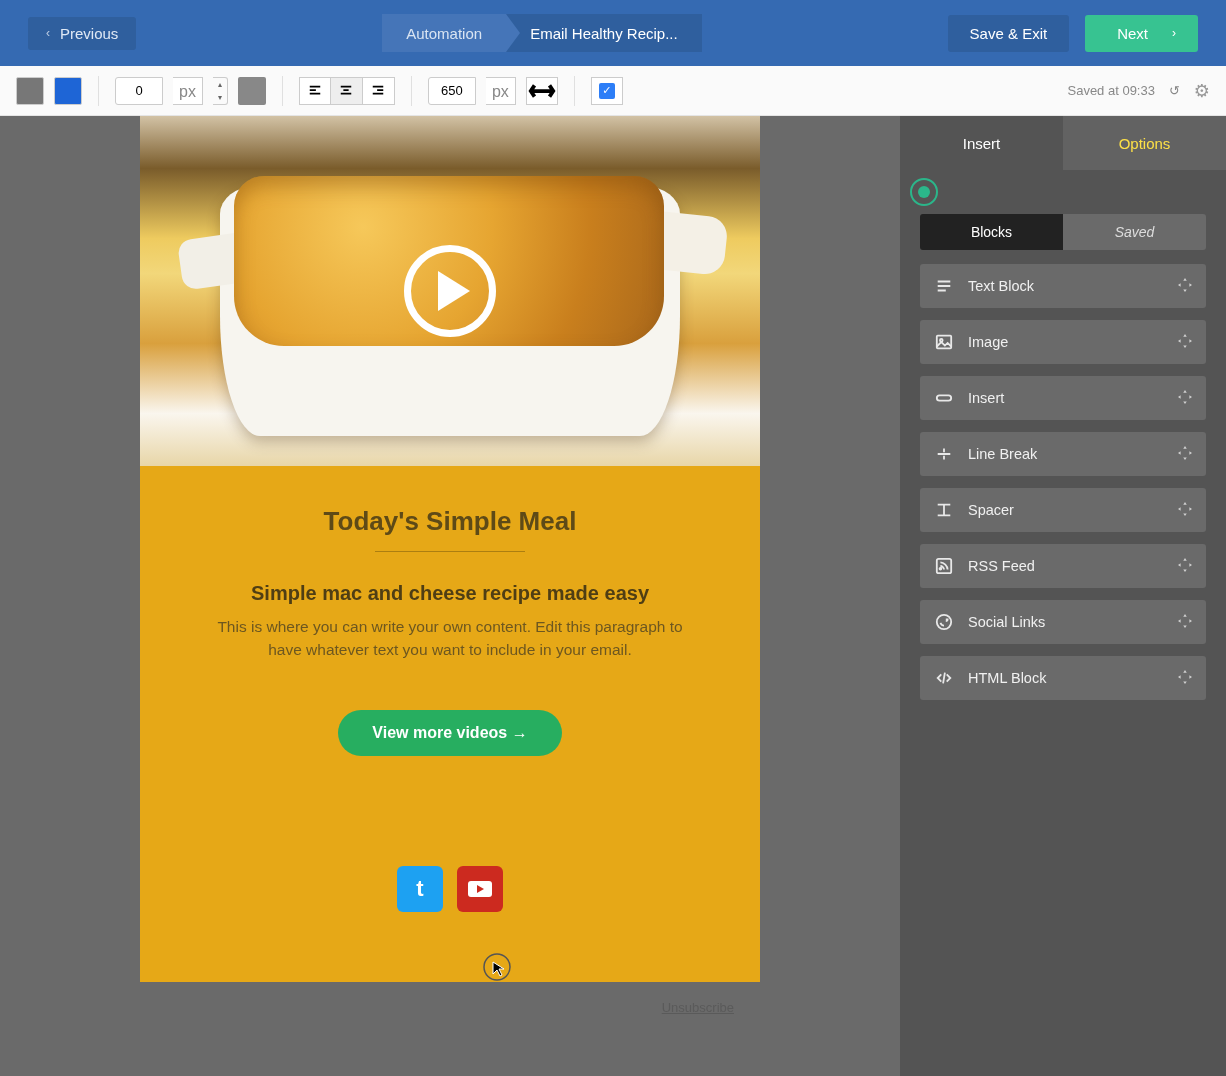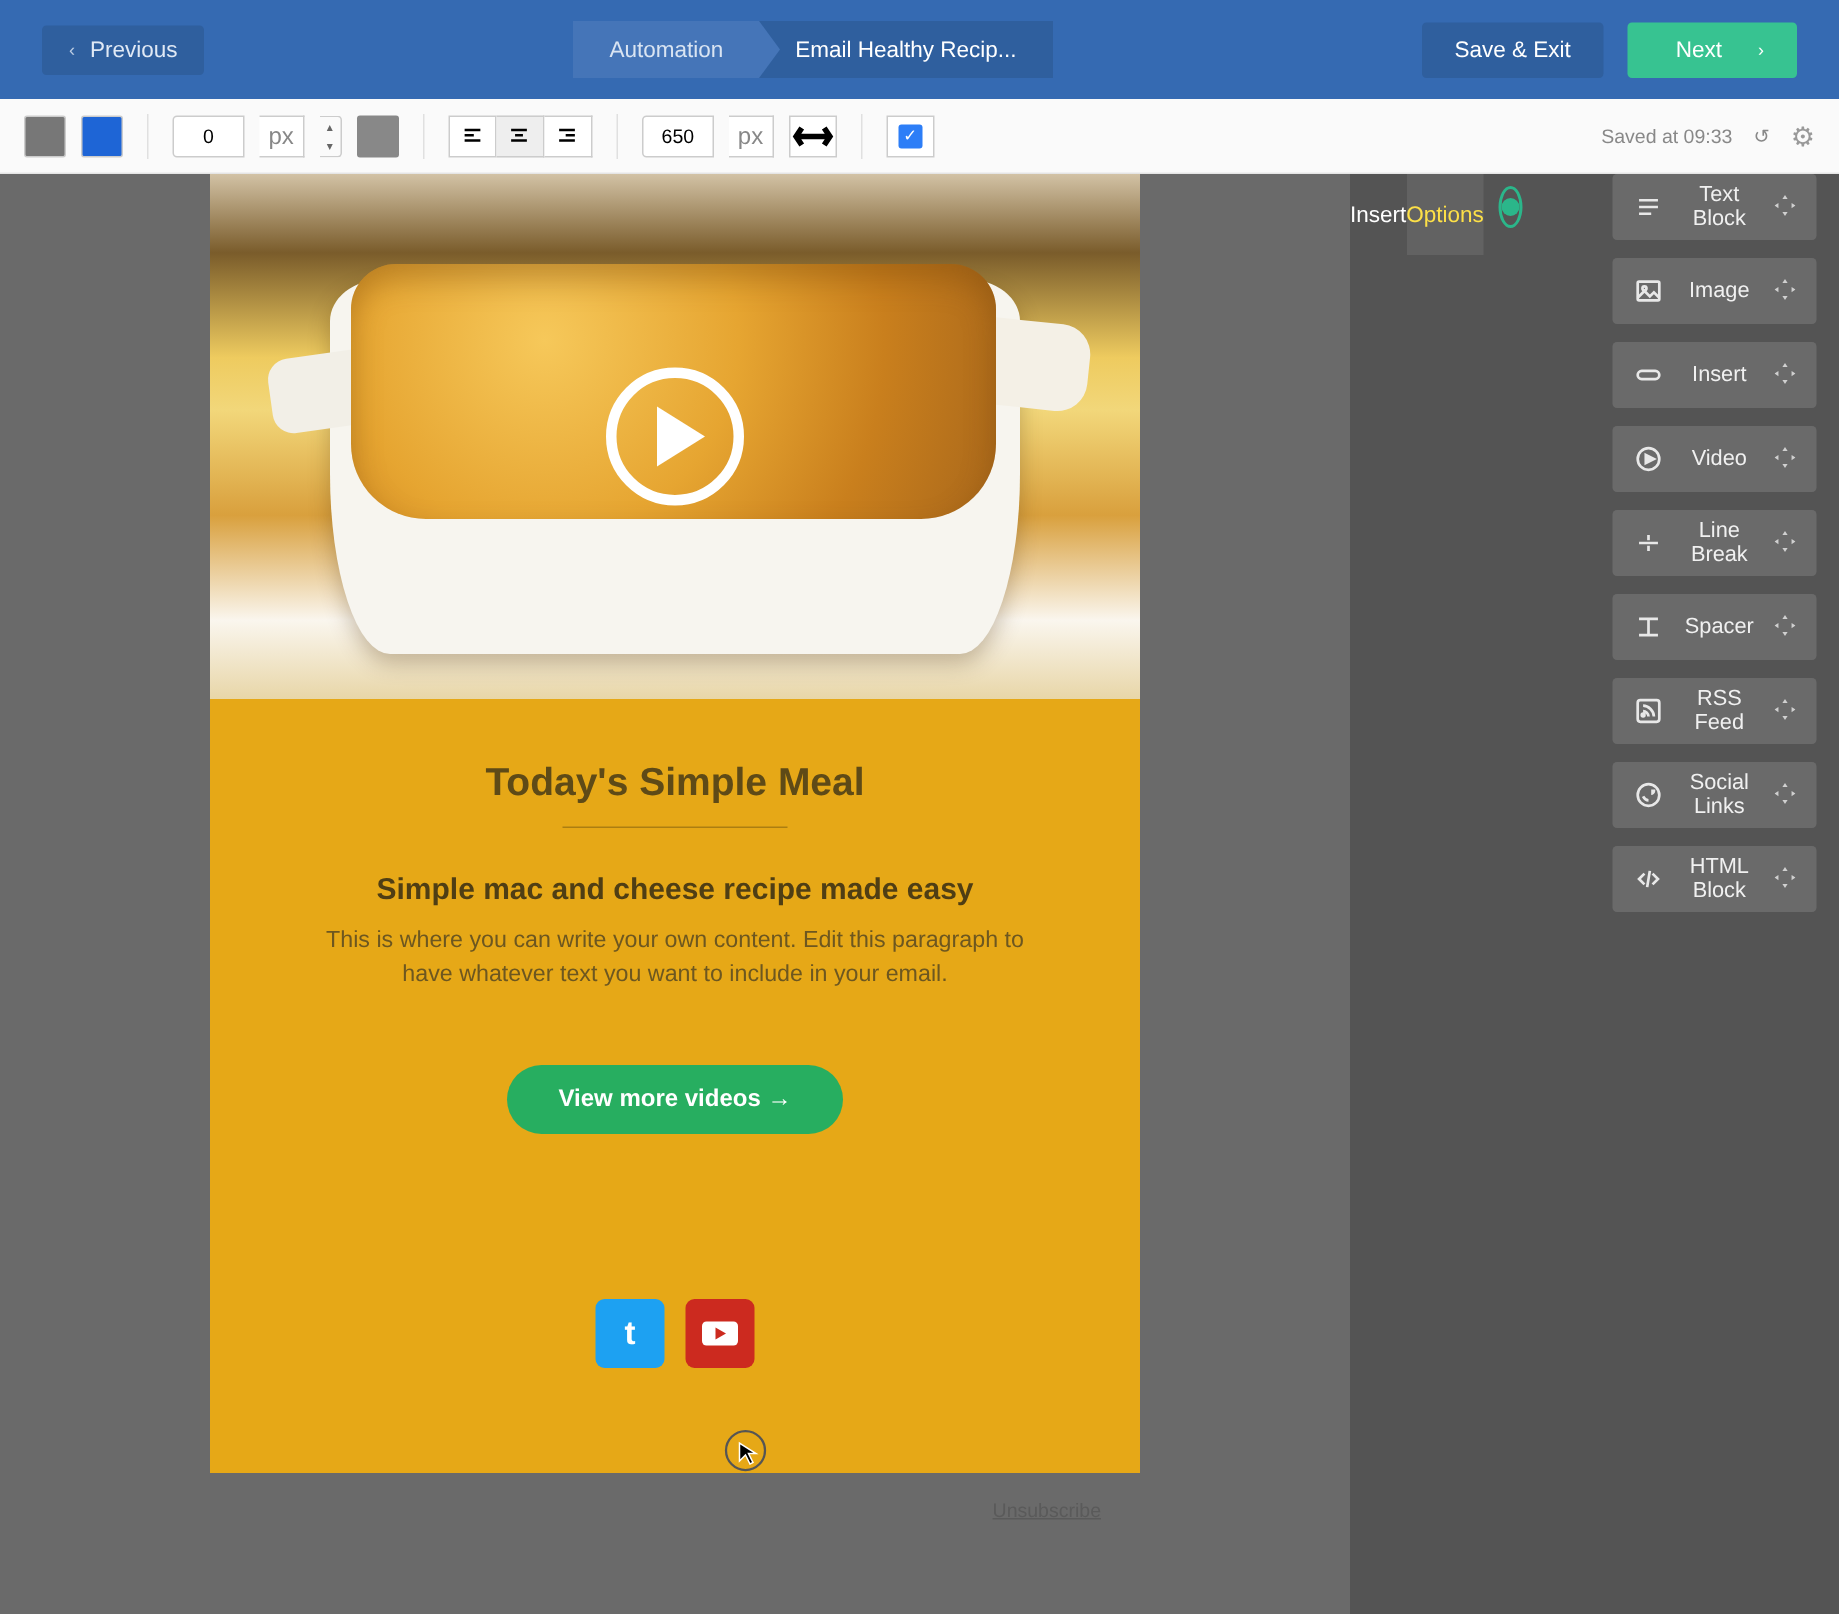--- a/index.html
+++ b/index.html
@@ -61,31 +61,31 @@
 .social{width:46px;height:46px;border-radius:6px;display:flex;align-items:center;justify-content:center;color:#fff;font-size:22px;font-weight:bold;}
 .tw{background:#1da1f2;}
 .yt{background:#cc2a1f;position:relative;}
 .yt-inner{width:24px;height:16px;background:#fff;border-radius:3px;display:flex;align-items:center;justify-content:center;}
 .yt-inner::after{content:"";border-top:4px solid transparent;border-bottom:4px solid transparent;border-left:7px solid #cc2a1f;}
 .footer{padding:16px 26px;text-align:right;}
 .unsub{color:#5a5a5a;font-size:13px;text-decoration:underline;cursor:pointer;}
 .cursor-ring{position:absolute; pointer-events:none;}
 
 
-.rpanel{width:326px;background:#545454;color:#fff;display:flex;flex-direction:row;text-align:center;}
+.rpanel{width:326px;background:#545454;color:#fff;display:flex;flex-direction:column;}
 .rtabs{display:flex;height:54px;}
 .rtab{flex:1;display:flex;align-items:center;justify-content:center;font-size:15px;cursor:pointer;}
 .rtab.active{color:#fff;}
 .rtab:not(.active){background:#626262;color:#fde047;}
 .pulse{width:28px;height:28px;border:2px solid #2bb68a;border-radius:50%;margin:8px 0 8px 10px;display:flex;align-items:center;justify-content:center;}
 .pulse::after{content:"";width:12px;height:12px;background:#2bb68a;border-radius:50%;}
 .subtabs{display:flex;margin:0 20px 14px;border-radius:3px;overflow:hidden;}
 .subtab{flex:1;height:36px;display:flex;align-items:center;justify-content:center;font-size:14px;cursor:pointer;}
 .subtab.active{background:#222;color:#fff;}
-.subtab:not(.active){background:#6a6a6a;color:#ddd;}
+.subtab:not(.active){background:#6a6a6a;color:#ddd;font-style:italic;}
 .blocks{display:flex;flex-direction:column;gap:12px;padding:0 20px;}
 .block{background:#6a6a6a;border-radius:3px;height:44px;display:flex;align-items:center;padding:0 14px;gap:14px;cursor:grab;}
 .block .ic{width:20px;display:flex;align-items:center;justify-content:center;color:#e8e8e8;}
 .block .lbl{flex:1;font-size:14.5px;color:#f0f0f0;}
 .block .grip{color:#d0d0d0;font-size:14px;}
 
 
 .ic svg, .alignbtn svg, .expandbtn svg{fill:none;stroke:currentColor;stroke-width:2;}
 </style>
 </head>
@@ -247,32 +247,20 @@
             </svg>
           </span>
           <span class="lbl">Insert</span>
           <span class="grip"><svg viewBox="0 0 16 16" width="14" height="14" fill="#d0d0d0">
               <path d="M8 0l2 3H6zM8 16l-2-3h4zM0 8l3-2v4zM16 8l-3 2V6z"></path>
             </svg></span>
         </div>
         <div class="block">
           <span class="ic">
             <svg viewBox="0 0 20 20" width="18" height="18" stroke="#e8e8e8" fill="none" stroke-width="2">
-              <circle cx="10" cy="10" r="8"></circle>
-              <path d="M8 7l6 3-6 3z" fill="#e8e8e8"></path>
-            </svg>
-          </span>
-          <span class="lbl">Video</span>
-          <span class="grip"><svg viewBox="0 0 16 16" width="14" height="14" fill="#d0d0d0">
-              <path d="M8 0l2 3H6zM8 16l-2-3h4zM0 8l3-2v4zM16 8l-3 2V6z"></path>
-            </svg></span>
-        </div>
-        <div class="block">
-          <span class="ic">
-            <svg viewBox="0 0 20 20" width="18" height="18" stroke="#e8e8e8" fill="none" stroke-width="2">
               <path d="M3 10h14M10 4v4M10 12v4"></path>
             </svg>
           </span>
           <span class="lbl">Line Break</span>
           <span class="grip"><svg viewBox="0 0 16 16" width="14" height="14" fill="#d0d0d0">
               <path d="M8 0l2 3H6zM8 16l-2-3h4zM0 8l3-2v4zM16 8l-3 2V6z"></path>
             </svg></span>
         </div>
         <div class="block">
           <span class="ic">

